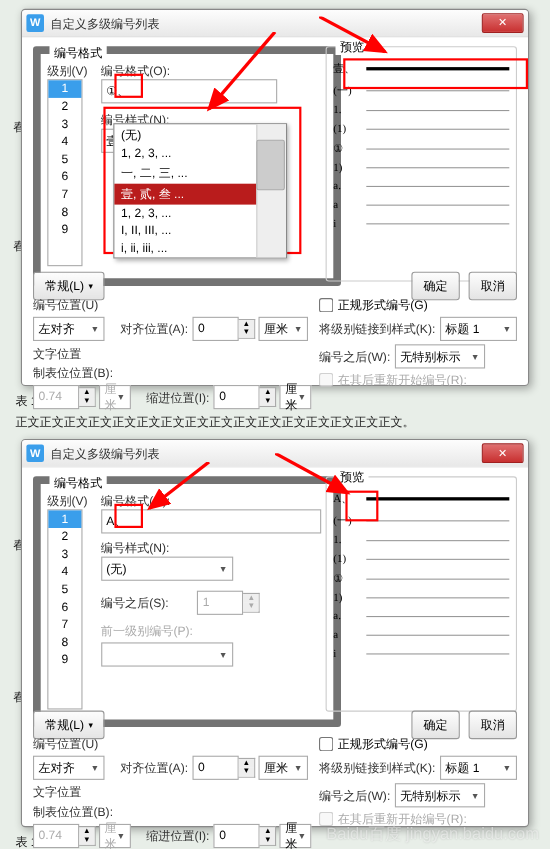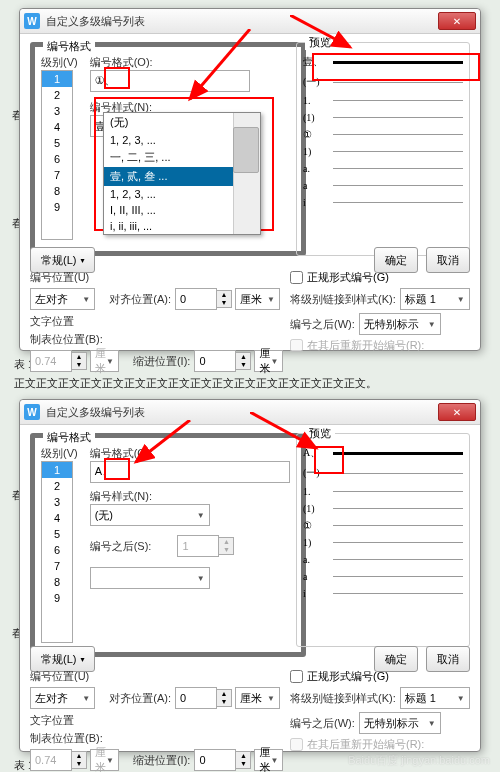--- a/index.html
+++ b/index.html
@@ -3,21 +3,21 @@
 <meta charset="utf-8">
 <style>
 body{margin:0;background:#e8eee8;font-family:"Microsoft YaHei",SimSun,sans-serif;font-size:11px;width:500px}
 .page{position:relative;background:#e8eee8;padding:4px}
 .dialog{background:#fff;border:1px solid #888;border-radius:4px;box-shadow:2px 2px 8px rgba(0,0,0,0.3);margin:4px auto}
 .titlebar{height:24px;background:linear-gradient(#fdfdfd,#e8e8e8);border-bottom:1px solid #ccc;display:flex;align-items:center;padding:0 4px;border-radius:4px 4px 0 0}
 .app-icon{width:16px;height:16px;background:#3a9eeb;color:#fff;font-size:10px;display:flex;align-items:center;justify-content:center;border-radius:2px;margin-right:6px;font-weight:bold}
 .title-text{flex:1;color:#333}
 .close-btn{width:36px;height:16px;background:linear-gradient(#e07070,#c83030);color:#fff;display:flex;align-items:center;justify-content:center;border-radius:2px;border:1px solid #a02020;font-size:10px;cursor:pointer}
 .dlg-body{padding:8px 10px;position:relative}
-.groupbox{border:5px solid #737373;border-radius:3px;padding:8px 6px 6px;margin-bottom:6px;position:relative}
+.groupbox{border:7px solid #737373;border-radius:3px;padding:8px 6px 6px;margin-bottom:6px;position:relative}
 .groupbox-title{position:absolute;top:-8px;left:8px;background:#fff;padding:0 4px;font-size:11px}
 .row{display:flex;align-items:center;margin:3px 0}
 .lbl{font-size:11px;color:#333;margin-right:4px;white-space:nowrap}
 .level-list{width:30px;border:1px solid #aaa;background:#fff;font-size:11px}
 .level-list div{padding:2px 4px;text-align:center;cursor:pointer}
 .level-list div.sel{background:#3a9eeb;color:#fff}
 .textinput{border:1px solid #aaa;background:#fff;padding:2px 4px;height:16px;font-size:11px}
 .combo{border:1px solid #aaa;background:#fff;padding:1px 4px;height:18px;font-size:11px;display:flex;align-items:center;justify-content:space-between;cursor:pointer}
 .combo .arr{font-size:8px;color:#555}
 .spin{display:flex;align-items:center}
@@ -27,30 +27,30 @@
 .btn{background:linear-gradient(#fdfdfd,#e4e4e4);border:1px solid #999;border-radius:3px;padding:2px 10px;font-size:11px;cursor:pointer;height:20px;display:flex;align-items:center}
 .btn.split::after{content:"▾";font-size:8px;margin-left:4px}
 .preview{border:1px solid #ccc;border-radius:3px;padding:6px;position:absolute;right:10px;top:8px;width:160px;height:200px}
 .preview-title{position:absolute;top:-8px;left:8px;background:#fff;padding:0 4px;font-size:11px}
 .pv-line{display:flex;align-items:center;margin:6px 0;font-size:10px}
 .pv-label{width:30px;font-family:SimSun}
 .pv-bar{flex:1;height:1px;background:#999}
 .pv-line.top .pv-bar{height:3px;background:#000}
 .dropdown{position:absolute;left:83px;top:78px;width:156px;background:#fff;border:1px solid #888;box-shadow:2px 2px 4px rgba(0,0,0,0.3);font-size:11px;z-index:10}
 .dropdown div{padding:2px 6px;cursor:pointer}
-.dropdown div.hl{background:#0369a1;color:#fff}
+.dropdown div.hl{background:#b91c1c;color:#fff}
 .dropdown .scrollbar{position:absolute;right:0;top:0;bottom:0;width:14px;background:#eee;border-left:1px solid #ccc}
 .dropdown .thumb{position:absolute;right:1px;top:14px;width:12px;height:40px;background:#ccc;border:1px solid #aaa;border-radius:2px}
 .chk{display:flex;align-items:center;font-size:11px}
 .chk input{margin:0 4px 0 0}
 .disabled{color:#aaa}
 .bg-text{font-size:11px;color:#222;padding:2px 10px}
 .arrow{position:absolute;pointer-events:none}
 .redbox{position:absolute;border:2px solid red;pointer-events:none}
-.watermark{position:absolute;right:10px;bottom:4px;color:rgba(255,255,255,0.5);font-size:11px;text-align:right;text-shadow:0 0 2px rgba(0,0,0,0.2)}
+.watermark{position:absolute;right:10px;bottom:4px;color:rgba(255,255,255,0.5);font-size:15px;text-align:right;text-shadow:0 0 2px rgba(0,0,0,0.2)}
 </style>
 </head>
 <body>
 
 <div class="page" style="height:764px;position:relative">
 
 <div class="bg-text" style="position:absolute;left:2px;top:106px">春.</div>
 <div class="bg-text" style="position:absolute;left:2px;top:214px">春.</div>
 <div class="bg-text" style="position:absolute;left:2px;top:486px">春.</div>
 <div class="bg-text" style="position:absolute;left:2px;top:624px">春.</div>
@@ -289,20 +289,21 @@
             <span class="lbl">编号之后(S):</span>
             <div class="spin disabled" style="margin-left:22px">
                   <input class="textinput disabled" value="1" style="">
                   <div class="arrs">
                     <div>▲</div>
                     <div>▼</div>
                   </div>
                 </div>
           </div>
           <div style="height:4px"></div>
+          <div class="lbl disabled">前一级别编号(P):</div>
           <div class="row">
             <div class="combo disabled" style="width:110px">
                   <span></span>
                   <span class="arr">▼</span>
                 </div>
           </div>
         </div>
       </div>
     </div>
 

